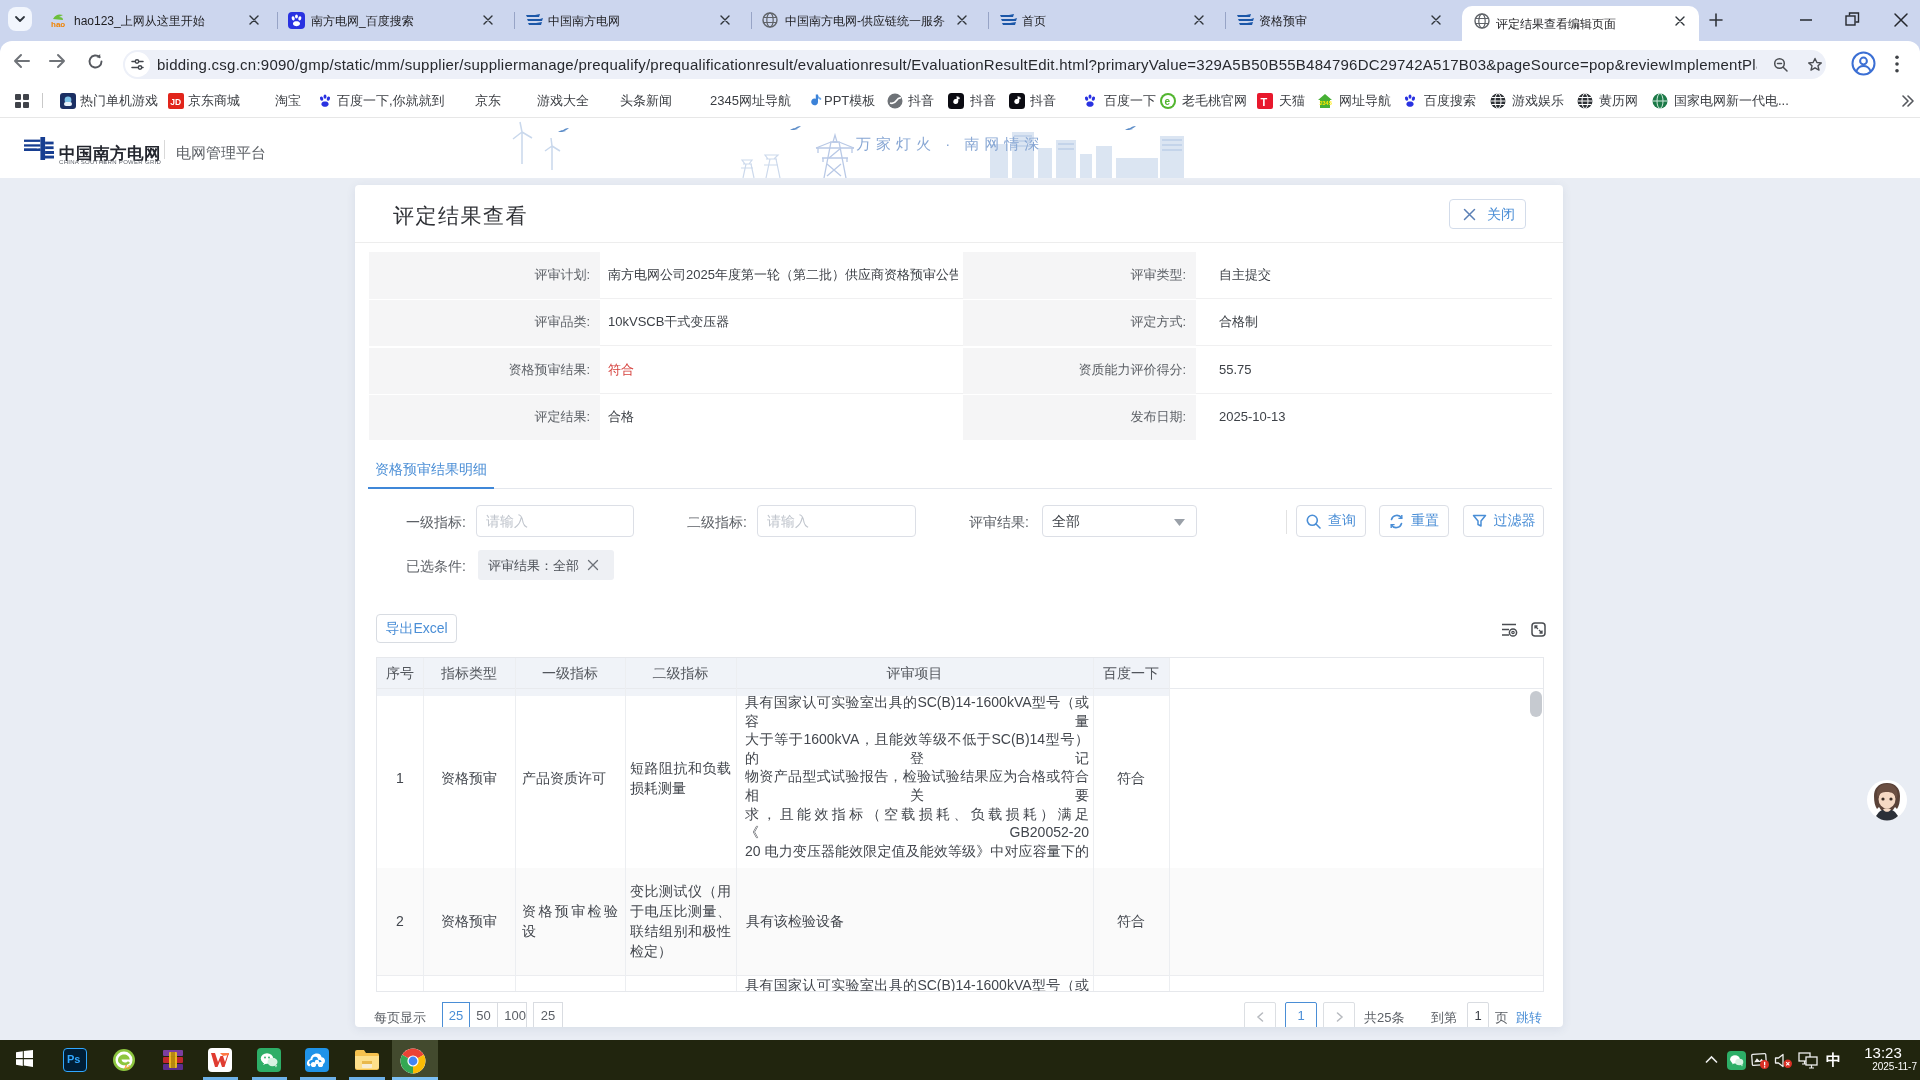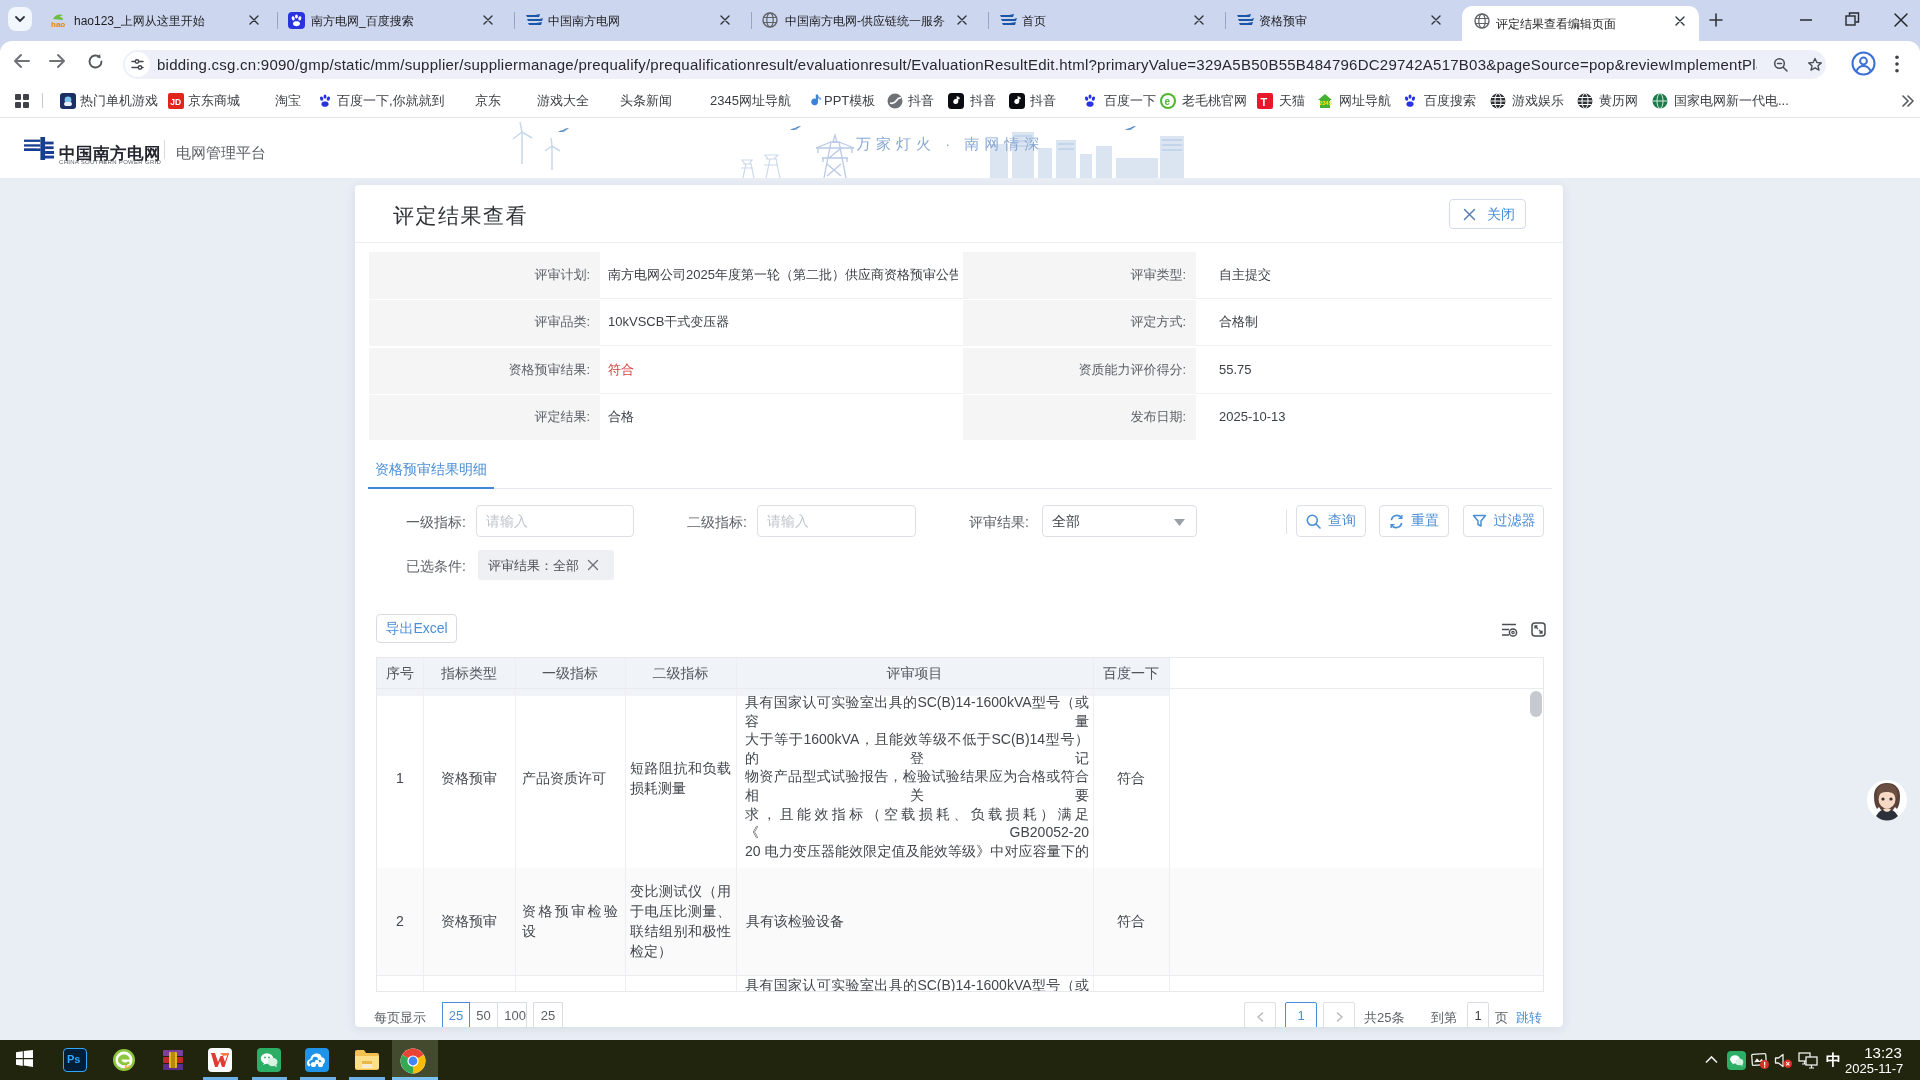--- a/index.html
+++ b/index.html
@@ -621,13 +621,13 @@
     <path d="M12.2 10.2l3.2 3.2M15.4 10.2l-3.2 3.2" stroke="#fff" stroke-width="1.1"></path>
   </svg>
 <svg class="abs" style="left:1798px;top:1052px" width="20" height="17" viewBox="0 0 20 17">
     <rect x="1" y="1" width="11" height="8" fill="none" stroke="#eee" stroke-width="1.3"></rect>
     <path d="M4 12h5M6.5 9v3" stroke="#eee" stroke-width="1.2"></path>
     <rect x="8" y="5" width="11" height="8" fill="#21250e" stroke="#eee" stroke-width="1.3"></rect>
     <path d="M11 16h5M13.5 13v3" stroke="#eee" stroke-width="1.2"></path>
   </svg>
 <div class="abs" style="left:1826px;top:1051px;font-size:15px;color:#fff;font-weight:bold">中</div>
 <div class="abs" style="left:1855px;top:1044px;width:56px;text-align:center;font-size:15px;color:#fff">13:23</div>
-<div class="abs" style="left:1845px;top:1061px;width:72px;text-align:left;font-size:13px;color:#fff">2025-11-7</div>
+<div class="abs" style="left:1845px;top:1061px;width:72px;text-align:right;font-size:10px;color:#fff">2025-11-7</div>
 
 </body></html>

